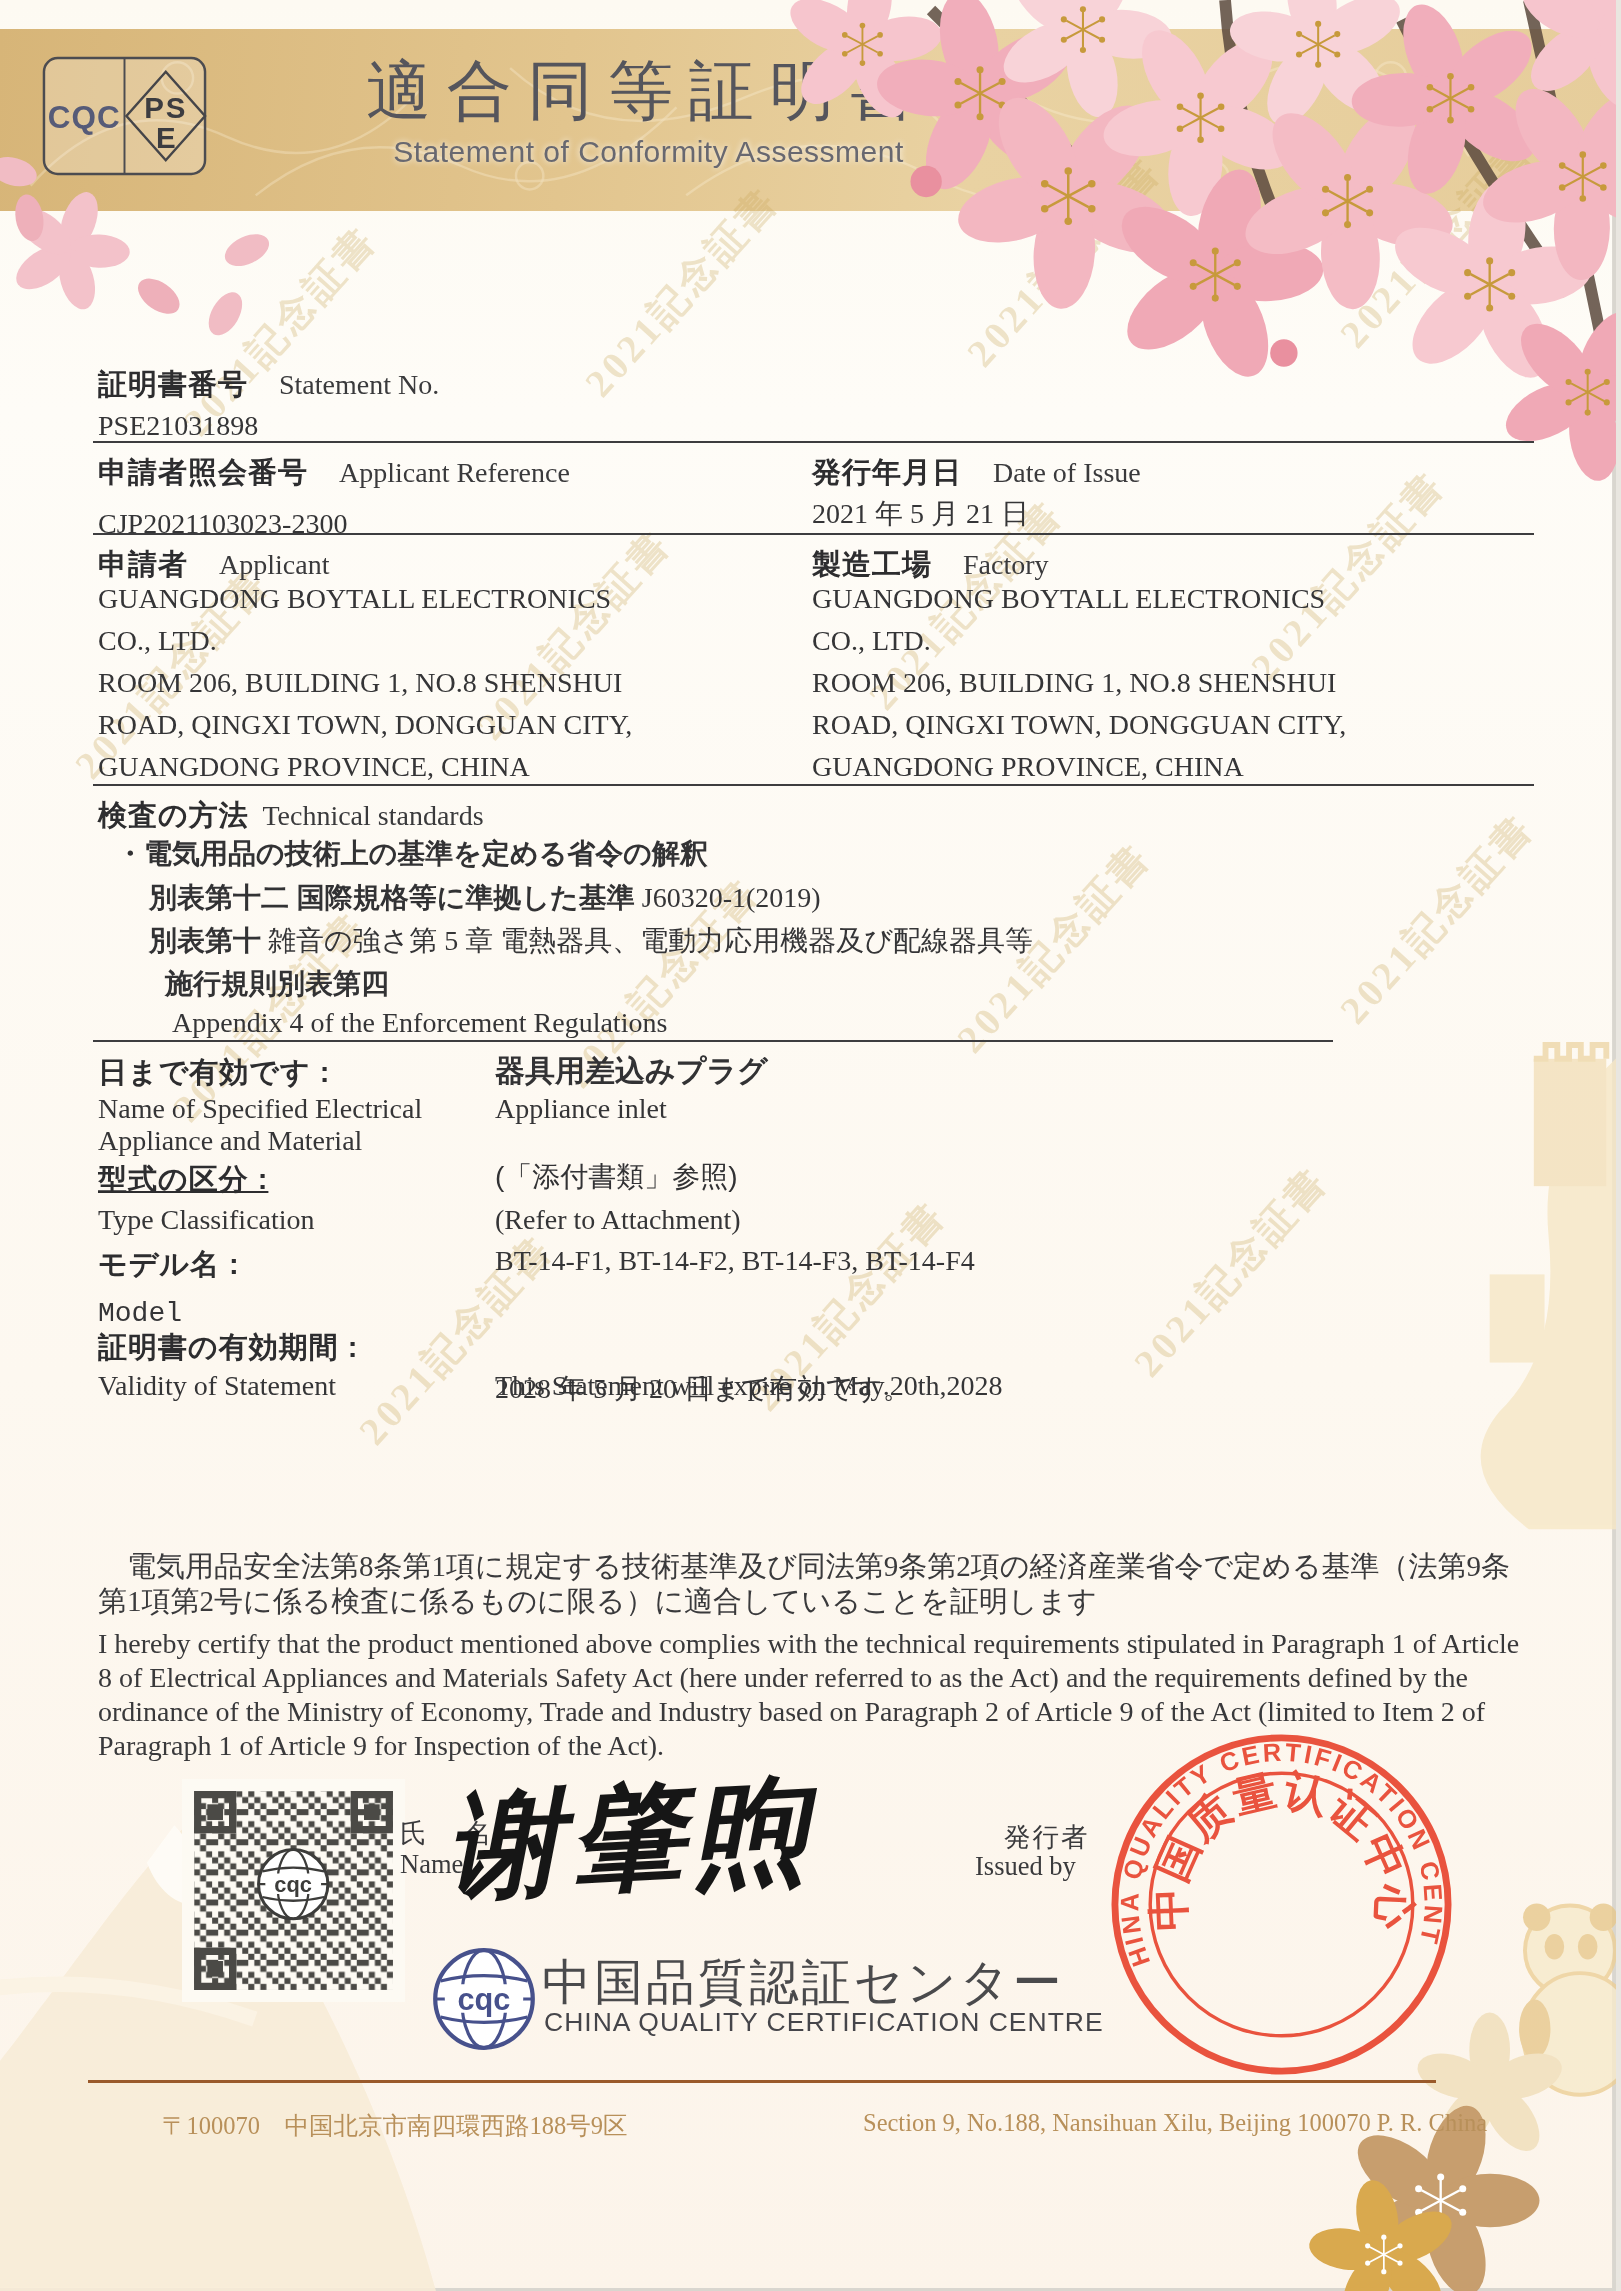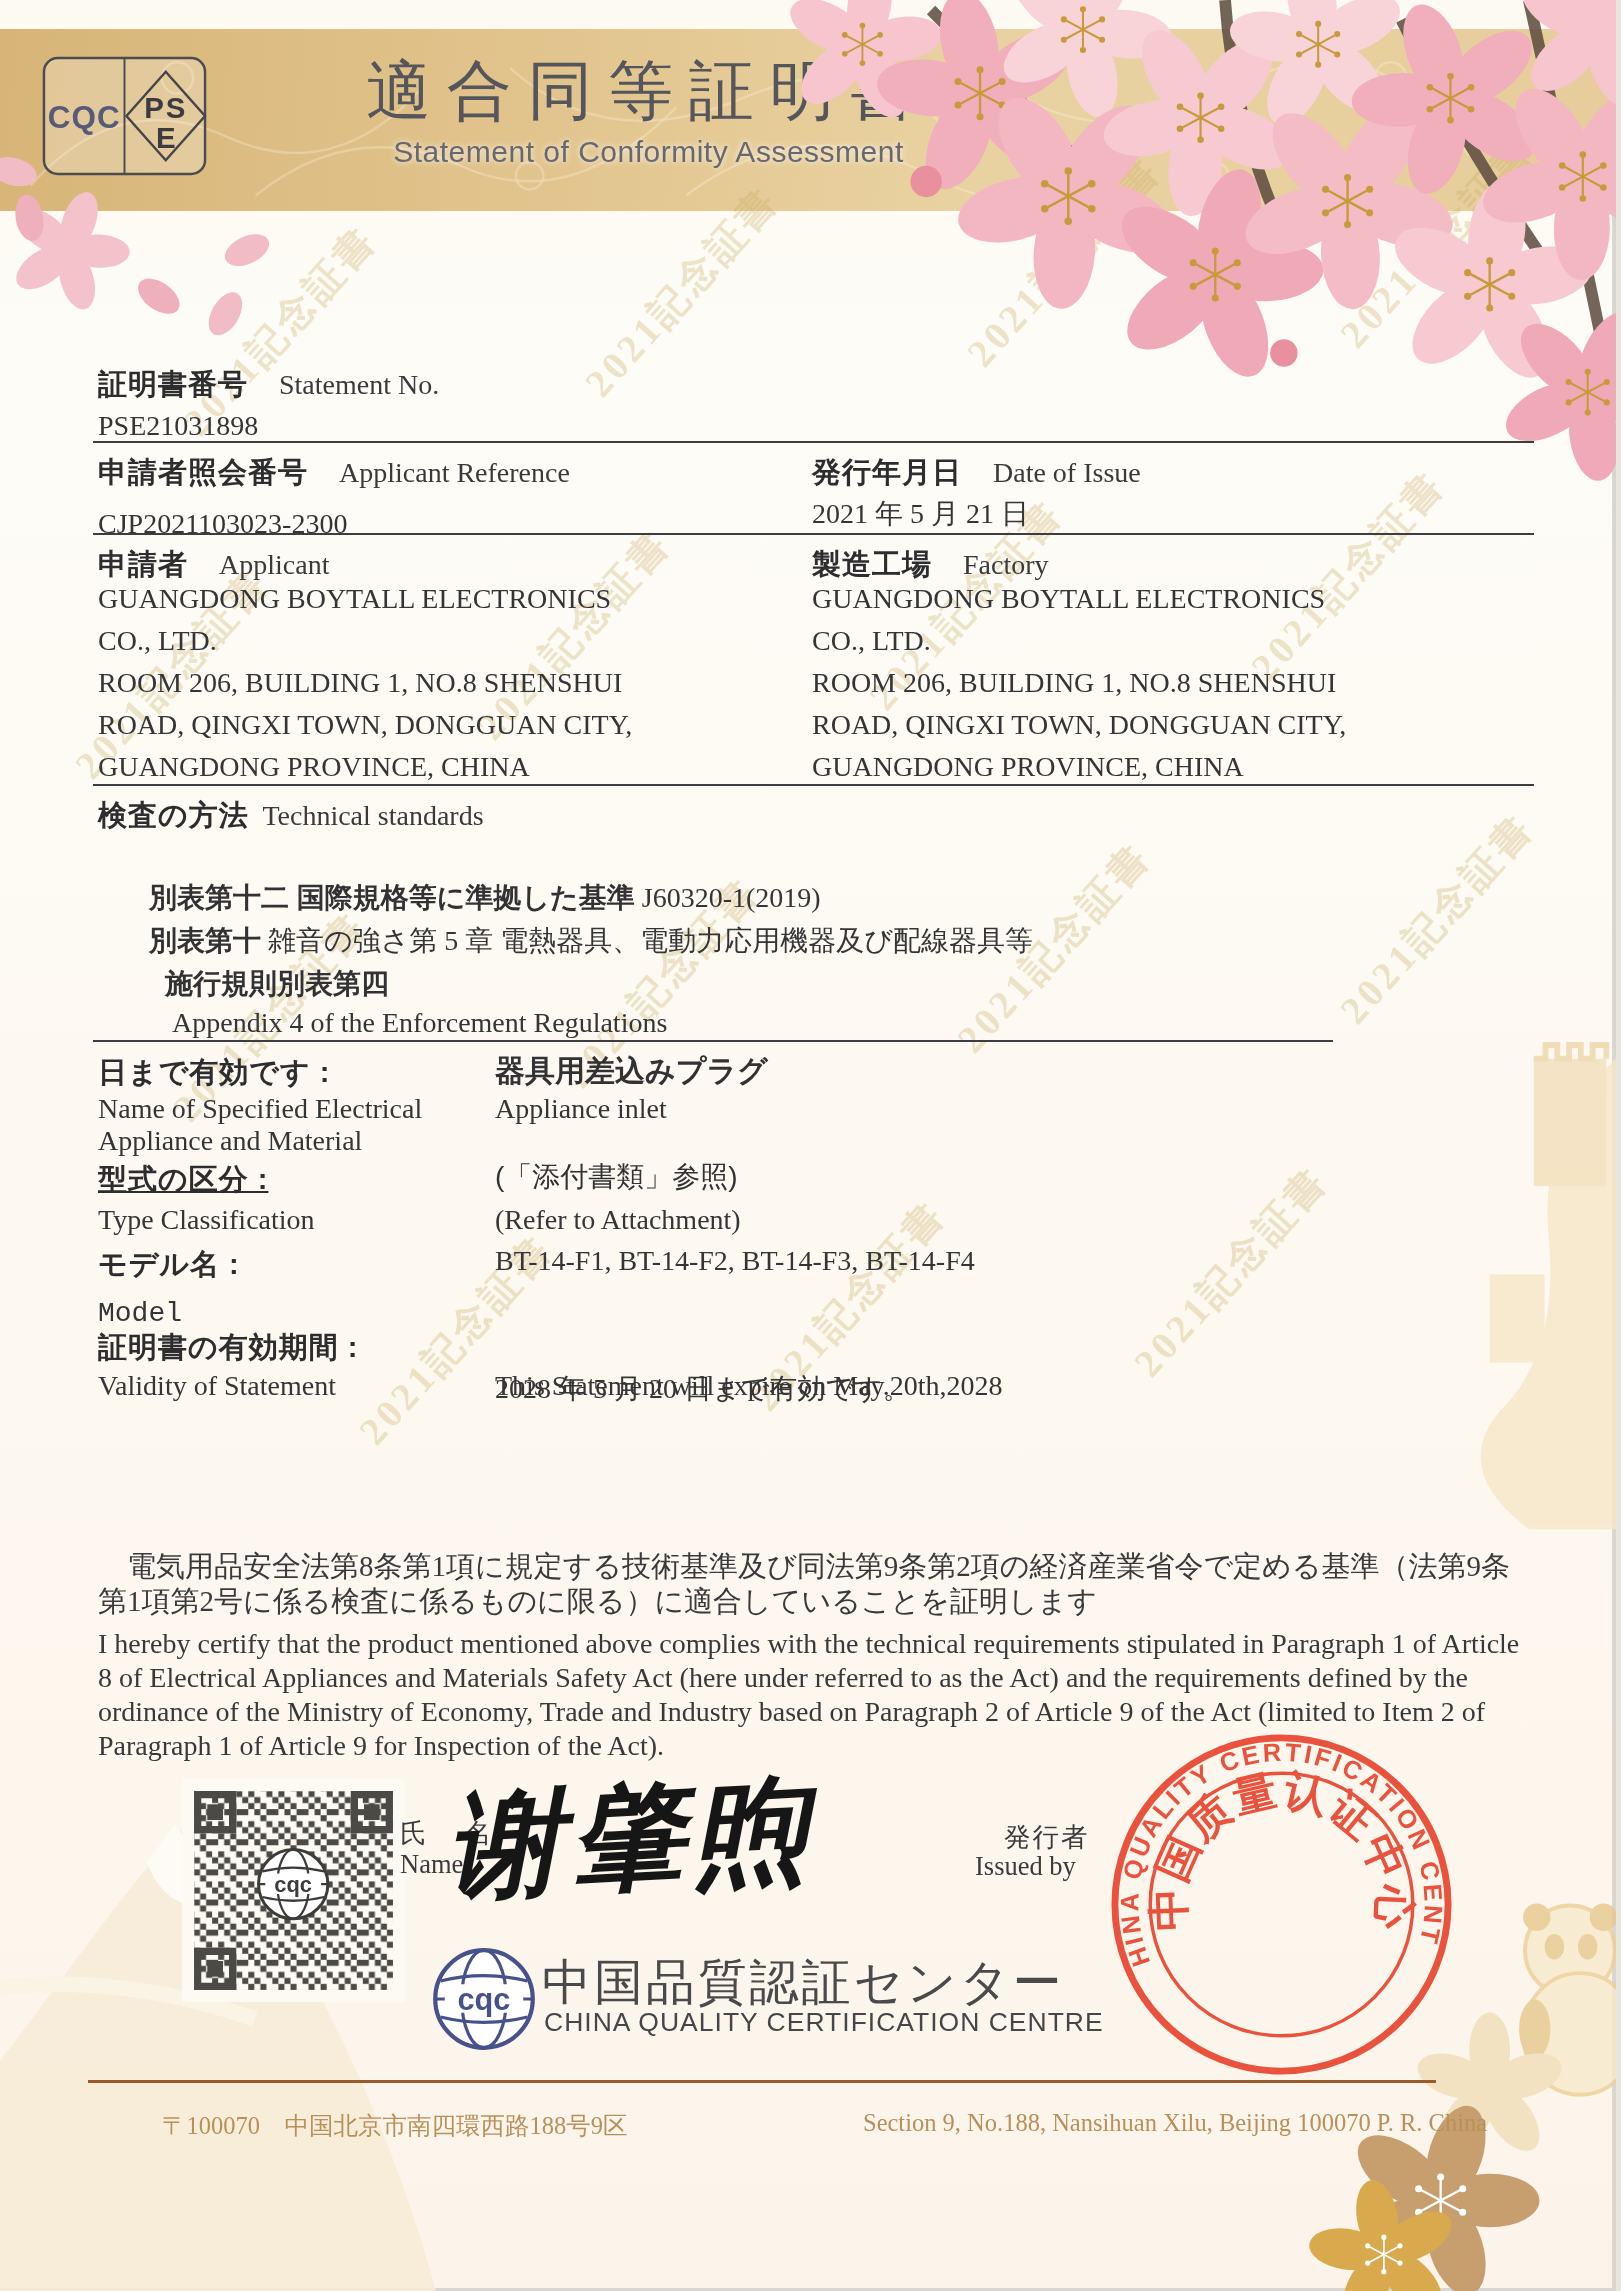--- a/index.html
+++ b/index.html
@@ -220,20 +220,21 @@
       <div class="addr-line">CO., LTD.</div>
       <div class="addr-line">ROOM 206, BUILDING 1, NO.8 SHENSHUI</div>
       <div class="addr-line">ROAD, QINGXI TOWN, DONGGUAN CITY,</div>
       <div class="addr-line">GUANGDONG PROVINCE, CHINA</div>
     </div>
     <div class="hr" style="left:93px;top:784px;width:1441px;"></div>
 
     <div class="abs" style="left:98px;top:796px;">
       <span class="jp-label">検査の方法</span><span style="display:inline-block;width:13.7px;"></span><span class="en-label">Technical standards</span>
     </div>
+    <div class="abs jp-gothic" style="left:116px;top:835px;">・電気用品の技術上の基準を定める省令の解釈</div>
     <div class="abs" style="left:149px;top:879px;">
       <span class="jp-gothic">別表第十二 国際規格等に準拠した基準</span><span class="value"> J60320-1(2019)</span>
     </div>
     <div class="abs" style="left:149px;top:922px;">
       <span class="jp-gothic">別表第十</span><span class="value"> 雑音の強さ第 5 章 電熱器具、電動力応用機器及び配線器具等</span>
     </div>
     <div class="abs jp-gothic" style="left:165px;top:965px;">施行規則別表第四</div>
     <div class="abs value" style="left:172px;top:1007px;">Appendix 4 of the Enforcement Regulations</div>
     <div class="hr" style="left:93px;top:1040px;width:1240px;"></div>
 

